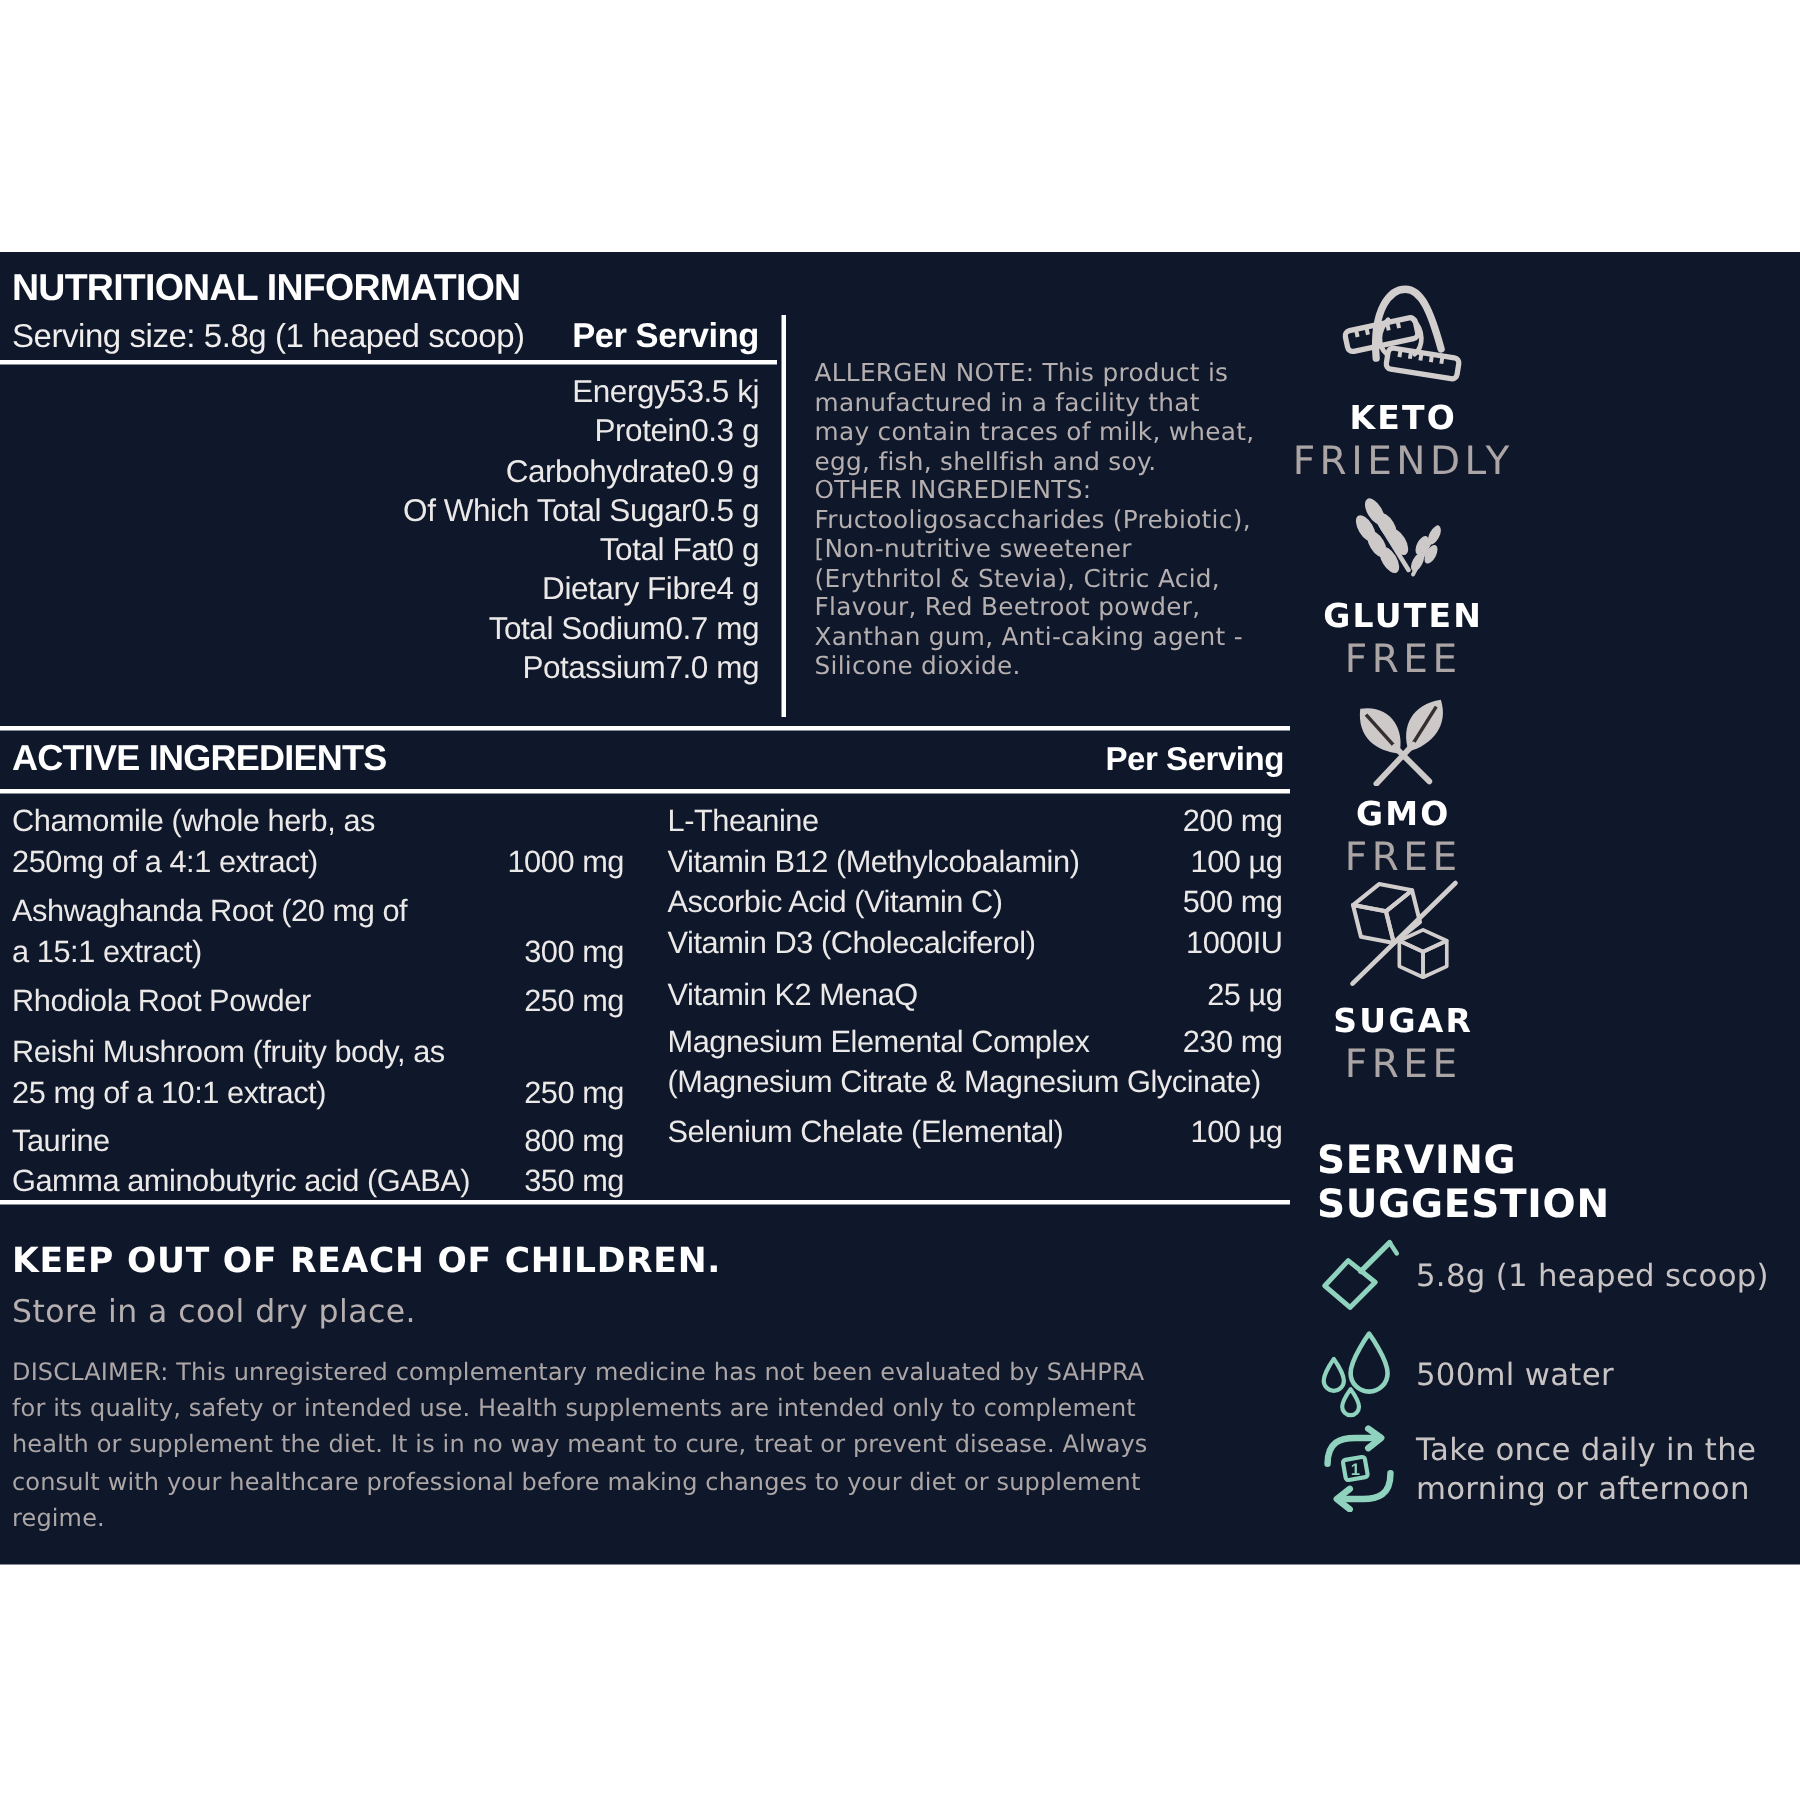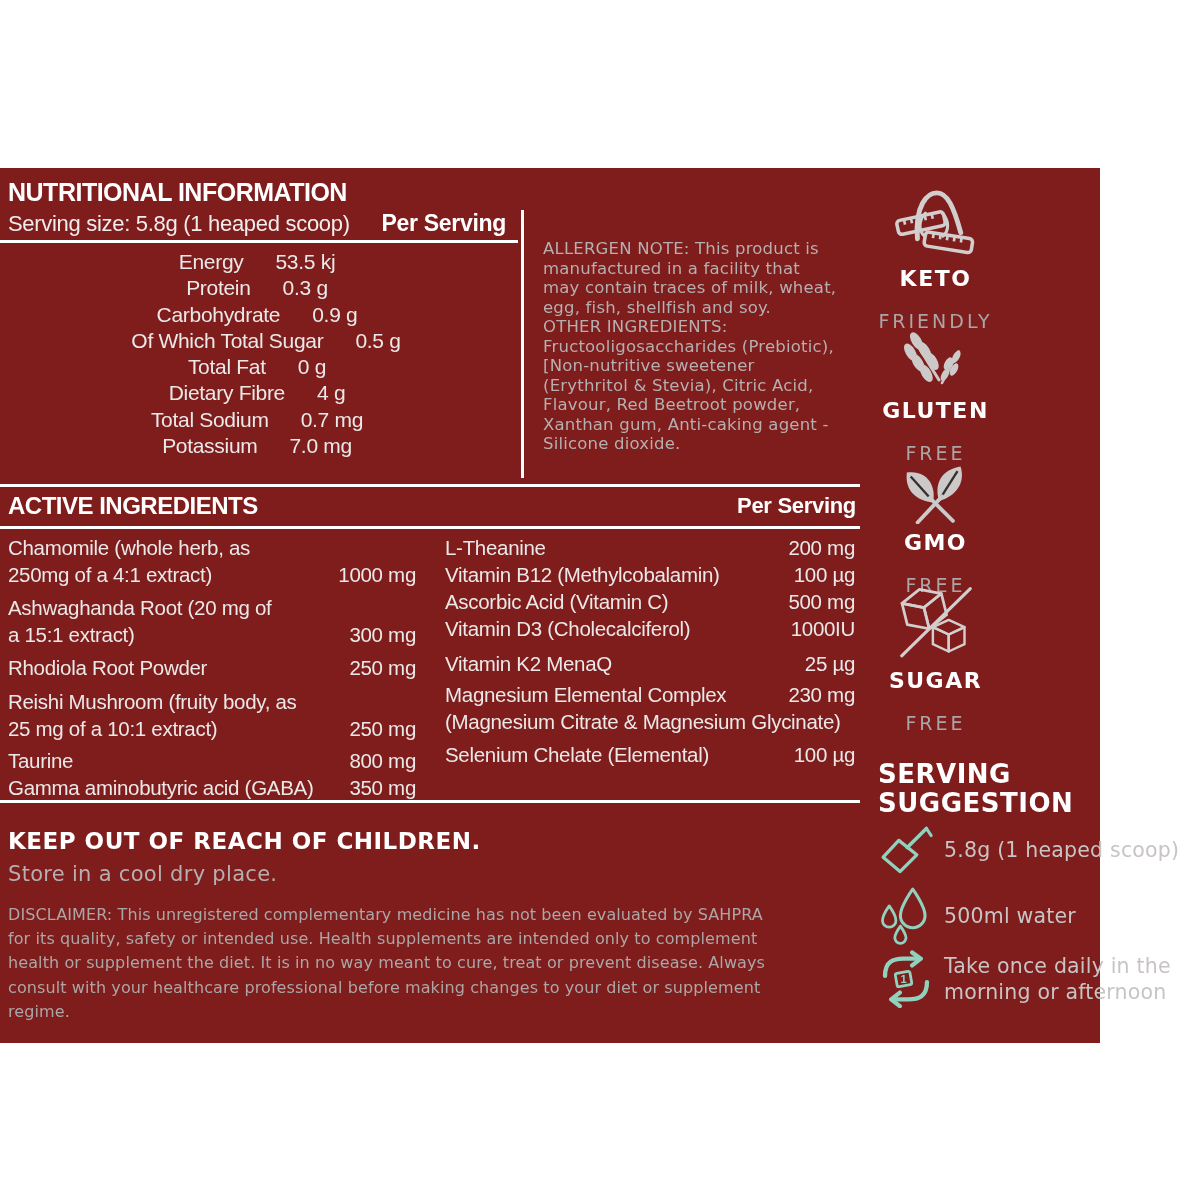--- a/index.html
+++ b/index.html
@@ -1,29 +1,29 @@
 <!DOCTYPE html>
 <html><head>
 <meta charset="utf-8">
 <style>
   html,body{margin:0;padding:0;background:#ffffff;width:1200px;height:1200px;overflow:hidden;}
   body{font-family:"Liberation Sans",sans-serif;-webkit-font-smoothing:antialiased;}
   .pre{white-space:pre-line;}
-  #label-panel{position:absolute;left:0;top:168px;width:1100px;height:875px;background:#7f1d1d;color:#e9e6e6;}
+  #label-panel{position:absolute;left:0;top:168px;width:1200px;height:875px;background:#0f172a;color:#e9e6e6;}
   .abs{position:absolute;}
   .hline{position:absolute;background:#ffffff;height:3px;}
   .vline{position:absolute;background:#ffffff;width:3px;}
 
   
   .nt-title{left:8px;top:10px;font-size:25px;font-weight:bold;color:#fff;letter-spacing:-0.5px;}
   .nt-servrow{left:8px;top:42px;width:498px;display:flex;justify-content:space-between;align-items:baseline;}
   .nt-serving{font-size:22px;color:#f0eded;letter-spacing:-0.3px;}
   .nt-pershead{font-size:23px;font-weight:bold;color:#fff;letter-spacing:-0.3px;}
   .nt-rows{left:8px;top:82px;width:498px;}
-  .nt-row{display:flex;justify-content:center;height:26.3px;font-size:21px;letter-spacing:-0.3px;color:#ebe8e8;gap:32px;}
+  .nt-row{display:flex;justify-content:flex-end;height:26.3px;font-size:21px;letter-spacing:-0.3px;color:#ebe8e8;}
   .nt-row .ind{padding-left:18px;}
 
   
   .oi-col{left:543px;top:45px;width:328px;color:#b5afaf;font-family:"DejaVu Sans",sans-serif;font-size:16.5px;line-height:19.5px;letter-spacing:0.2px;}
   .oi-allergen{margin-top:26px;}
 
   
   .ai-header{left:8px;top:324px;width:848px;display:flex;justify-content:space-between;align-items:center;}
   .ai-title{font-size:24px;font-weight:bold;color:#fff;letter-spacing:-0.5px;}
   .ai-pers{font-size:22px;font-weight:bold;color:#fff;letter-spacing:-0.3px;}
@@ -41,21 +41,21 @@
   .ai-sub{font-size:20.5px;letter-spacing:-0.3px;color:#ebe8e8;line-height:27px;}
 
   
   .keepout{left:8px;top:660px;font-family:"DejaVu Sans",sans-serif;font-size:23px;font-weight:bold;color:#fff;letter-spacing:0.5px;}
   .storage{left:8px;top:694px;font-family:"DejaVu Sans",sans-serif;font-size:21px;color:#b5afaf;letter-spacing:0.3px;}
   .disclaimer{left:8px;top:735px;width:850px;font-family:"DejaVu Sans",sans-serif;font-size:16px;line-height:24.2px;color:#aca6a6;letter-spacing:0.1px;}
 
   
   .badge{position:absolute;left:858px;width:155px;text-align:center;}
   .badge .b1{font-family:"DejaVu Sans",sans-serif;font-size:22px;font-weight:bold;color:#fff;letter-spacing:1.5px;margin-top:2px;}
-  .badge .b2{font-family:"DejaVu Sans",sans-serif;font-size:19px;color:#aba5a5;letter-spacing:3px;margin-top:19px;}
+  .badge .b2{font-family:"DejaVu Sans",sans-serif;font-size:26px;color:#aba5a5;letter-spacing:3px;margin-top:1px;}
   .bg-keto{top:16px;} .bg-gluten{top:164px;} .bg-gmo{top:290px;} .bg-sugar{top:416px;}
   .icon-gray{stroke:#d2cece;} .fill-gray{fill:#cdc9c9;}
 
   
   .ss-title{left:878px;top:592px;font-family:"DejaVu Sans",sans-serif;font-size:26px;font-weight:bold;color:#fff;line-height:29px;letter-spacing:0.5px;}
   .ss-row{position:absolute;left:872px;width:325px;display:flex;align-items:center;}
   .ss-r1{top:652px;} .ss-r2{top:716px;} .ss-r3{top:782px;}
   .ss-icon{flex:0 0 68px;display:flex;justify-content:center;}
   .ss-text{font-family:"DejaVu Sans",sans-serif;font-size:20.5px;color:#c9c4c4;line-height:26px;letter-spacing:0.2px;margin-left:4px;}
   .mint{stroke:#8fd2bd;}

